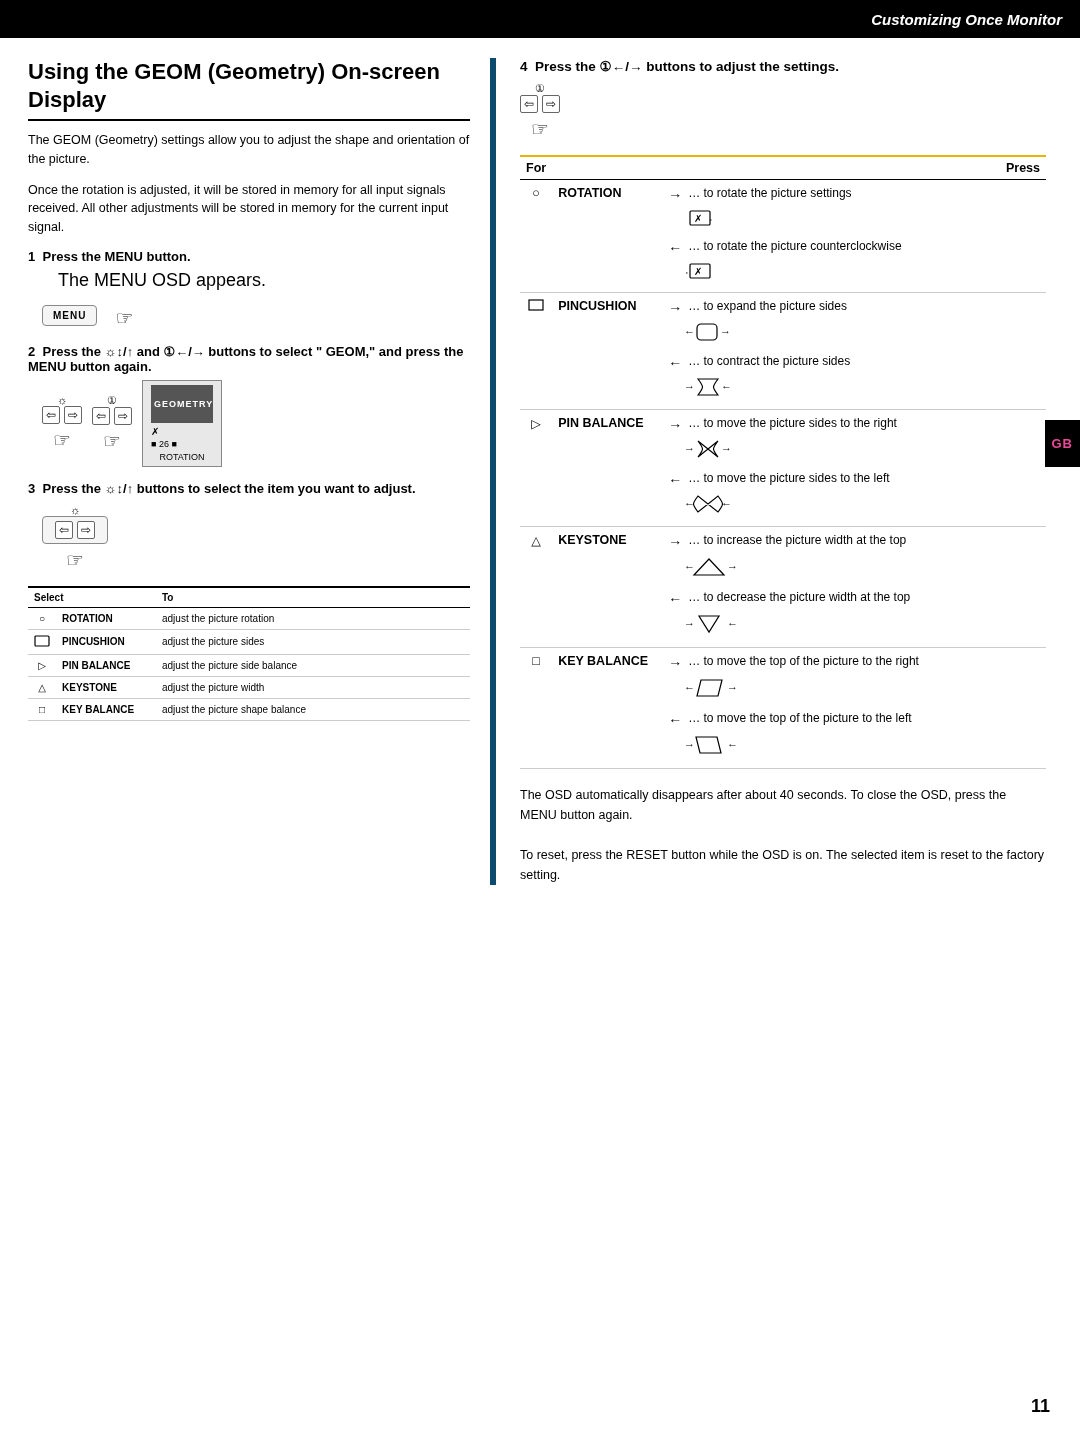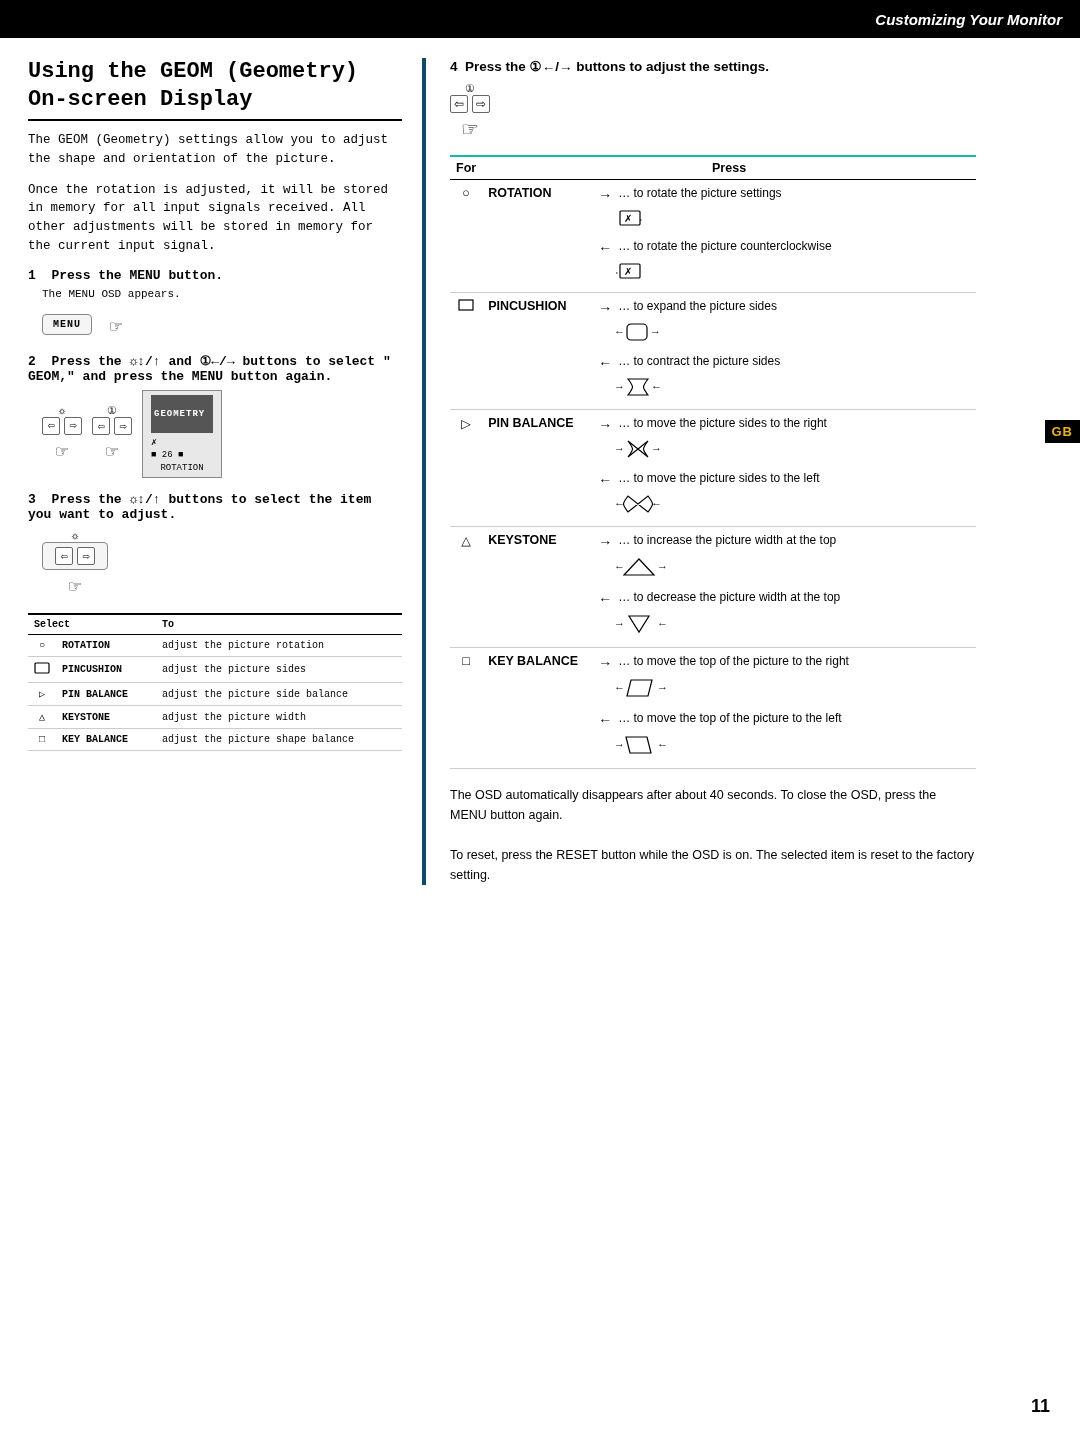--- a/index.html
+++ b/index.html
@@ -28,39 +28,38 @@
       font-weight: bold;
       font-size: 15px;
     }
 
     
     .gb-badge {
       position: absolute;
       right: 0;
       top: 420px;
       background: #000;
-      color: #eab308;
+      color: #ec4899;
       font-weight: bold;
       font-size: 13px;
-      padding: 4px 7px;
+      padding: 16px 7px;
       letter-spacing: 1px;
     }
 
     
     .main-content {
       display: flex;
       padding: 20px 0 20px 0;
     }
 
     
     .left-col {
-      width: 426px;
+      width: 496px;
       padding: 0 20px 0 28px;
-      border-right: 4px solid #0c4a6e;
-      font-family: Liberation Mono, monospace;
+      border-right: 6px solid #0c4a6e;
     }
 
     
     .right-col {
       width: 570px;
       padding: 0 20px 0 24px;
     }
 
     
     .page-number {
@@ -90,23 +89,23 @@
     
     .step {
       margin-bottom: 14px;
     }
     .step-label {
       font-weight: bold;
       font-size: 13px;
       margin-bottom: 3px;
     }
     .step-body {
-      font-size: 11px;
+      font-size: 18px;
       line-height: 1.5;
-      margin-left: 14px;
+      margin-left: 30px;
     }
 
     
     .diagram-area {
       display: flex;
       align-items: center;
       margin: 8px 0 8px 14px;
       gap: 18px;
     }
 
@@ -215,24 +214,24 @@
       gap: 10px;
     }
 
     .press-table {
       width: 100%;
       border-collapse: collapse;
       font-size: 12.5px;
     }
     .press-table th {
       font-weight: bold;
-      border-top: 2px solid #14b8a6;
+      border-top: 2px solid #eab308;
       border-bottom: 1px solid #000;
       padding: 4px 6px;
-      text-align: center;
+      text-align: right;
     }
     .press-table td {
       padding: 5px 6px;
       border-bottom: 1px solid #ccc;
       vertical-align: top;
     }
 
     .press-entry {
       display: flex;
       flex-direction: column;
@@ -266,21 +265,21 @@
       display: flex;
       gap: 10px;
       margin: 6px 0 6px 14px;
       align-items: center;
     }
   </style>
 </head>
 <body>
 
 <div class="header-bar">
-  <span class="header-title">Customizing Your Monitor</span>
+  <span class="header-title">Customizing Once Monitor</span>
 </div>
 
 <div class="gb-badge">GB</div>
 
 <div class="main-content">
 
   <div class="left-col">
 
     <h1 class="section-heading">Using the GEOM (Geometry) On-screen Display</h1>
 

